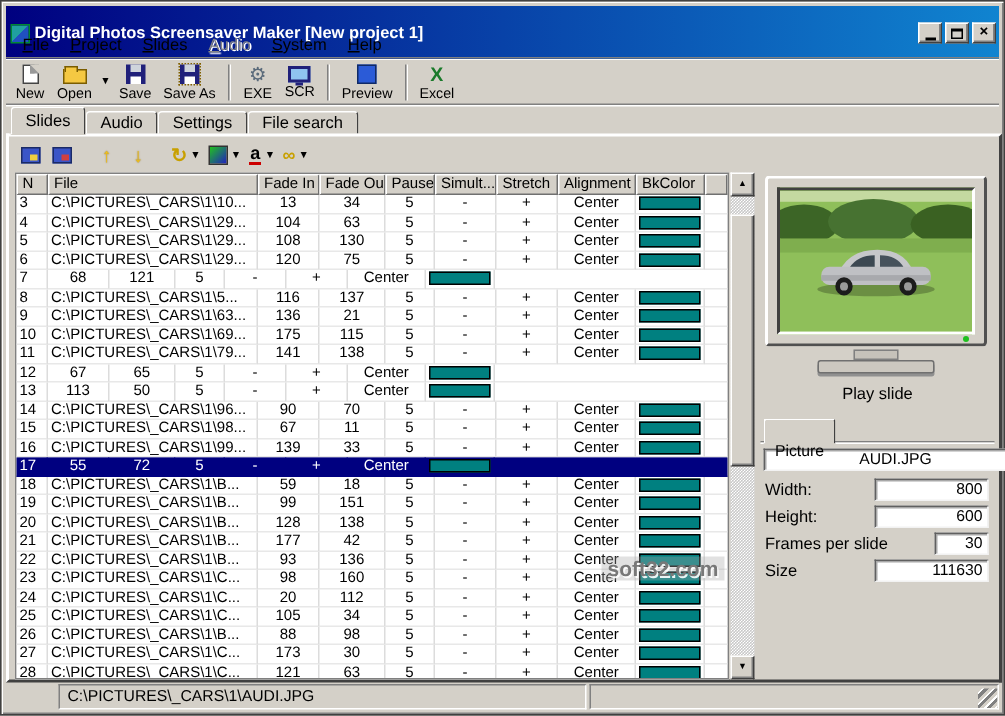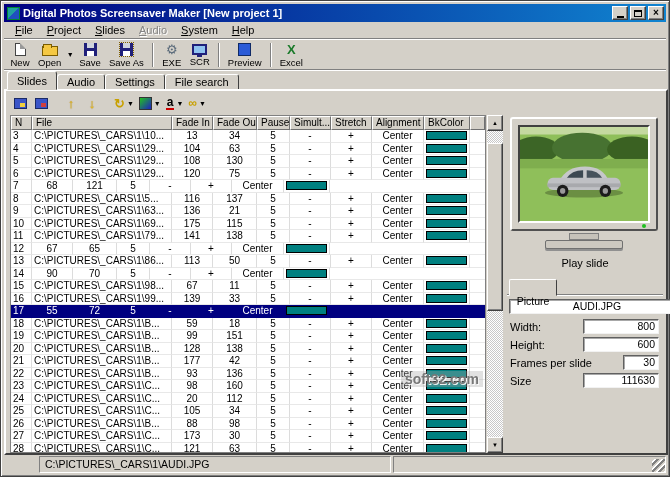--- a/index.html
+++ b/index.html
@@ -3,21 +3,21 @@
 <meta charset="utf-8">
 <style>
   * { box-sizing: border-box; margin: 0; padding: 0; }
   html,body { width:670px; height:477px; overflow:hidden; }
   body { font-family:"Liberation Sans", sans-serif; font-size:11px; background:#404040; }
   .window { position:absolute; left:0; top:0; width:670px; height:477px;
     background:#d4d0c8; border:1px solid #404040;
     box-shadow: inset 1px 1px 0 #fff, inset -1px -1px 0 #808080; }
 
   
-  .titlebar { position:absolute; left:3px; top:3px; right:3px; height:18px;
+  .titlebar { position:absolute; left:3px; top:3px; right:3px; height:36px;
     background:linear-gradient(90deg,#000080,#1084d0);
     display:flex; align-items:center; padding:0 2px; color:#fff; }
   .app-icon { width:13px; height:13px; margin:0 3px 0 1px;
     background:linear-gradient(135deg,#20a0a0 50%,#2050c0 50%); border:1px solid #083; }
   .title-text { font-weight:bold; font-size:11px; flex:1; white-space:nowrap; overflow:hidden; }
   .tb-btns { display:flex; gap:2px; }
   .tbb { width:16px; height:14px; background:#d4d0c8; border:1px solid;
     border-color:#fff #404040 #404040 #fff; box-shadow: inset -1px -1px 0 #808080;
     display:flex; align-items:center; justify-content:center; color:#000;
     font-size:10px; font-weight:bold; line-height:1; }
@@ -421,34 +421,34 @@
             <div class="tcell c5">-</div>
             <div class="tcell c6">+</div>
             <div class="tcell c7">Center</div>
             <div class="tcell c8">
               <span class="swatch" style="background: rgb(0, 128, 128);"></span>
             </div>
             <div class="tcell cF"></div>
           </div>
           <div class="trow">
             <div class="tcell c0 left">13</div>
-            <div class="tcell c1 left">C:\PICTURES\_CARS\1\86...</div>
             <div class="tcell c2">113</div>
             <div class="tcell c3">50</div>
             <div class="tcell c4">5</div>
             <div class="tcell c5">-</div>
             <div class="tcell c6">+</div>
             <div class="tcell c7">Center</div>
             <div class="tcell c8">
               <span class="swatch" style="background: rgb(0, 128, 128);"></span>
             </div>
             <div class="tcell cF"></div>
           </div>
           <div class="trow">
             <div class="tcell c0 left">14</div>
+            <div class="tcell c1 left">C:\PICTURES\_CARS\1\96...</div>
             <div class="tcell c2">90</div>
             <div class="tcell c3">70</div>
             <div class="tcell c4">5</div>
             <div class="tcell c5">-</div>
             <div class="tcell c6">+</div>
             <div class="tcell c7">Center</div>
             <div class="tcell c8">
               <span class="swatch" style="background: rgb(0, 128, 128);"></span>
             </div>
             <div class="tcell cF"></div>

